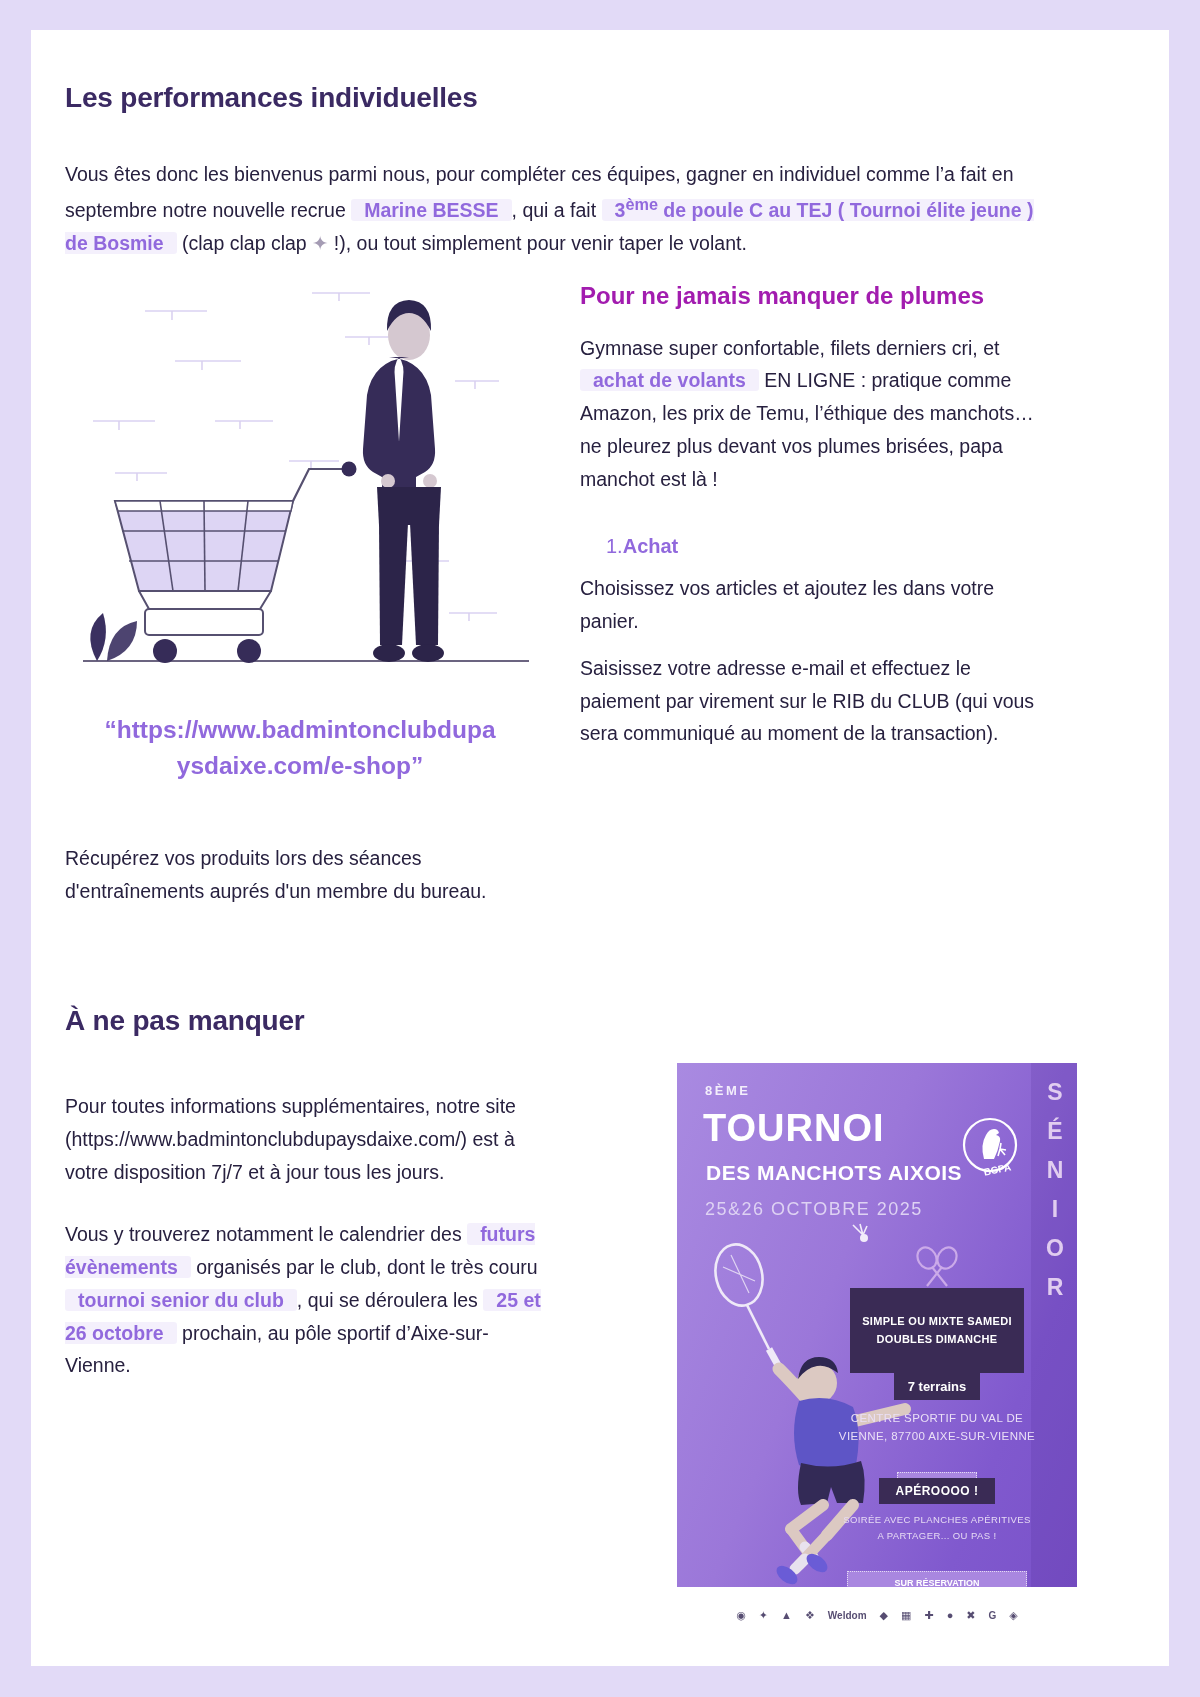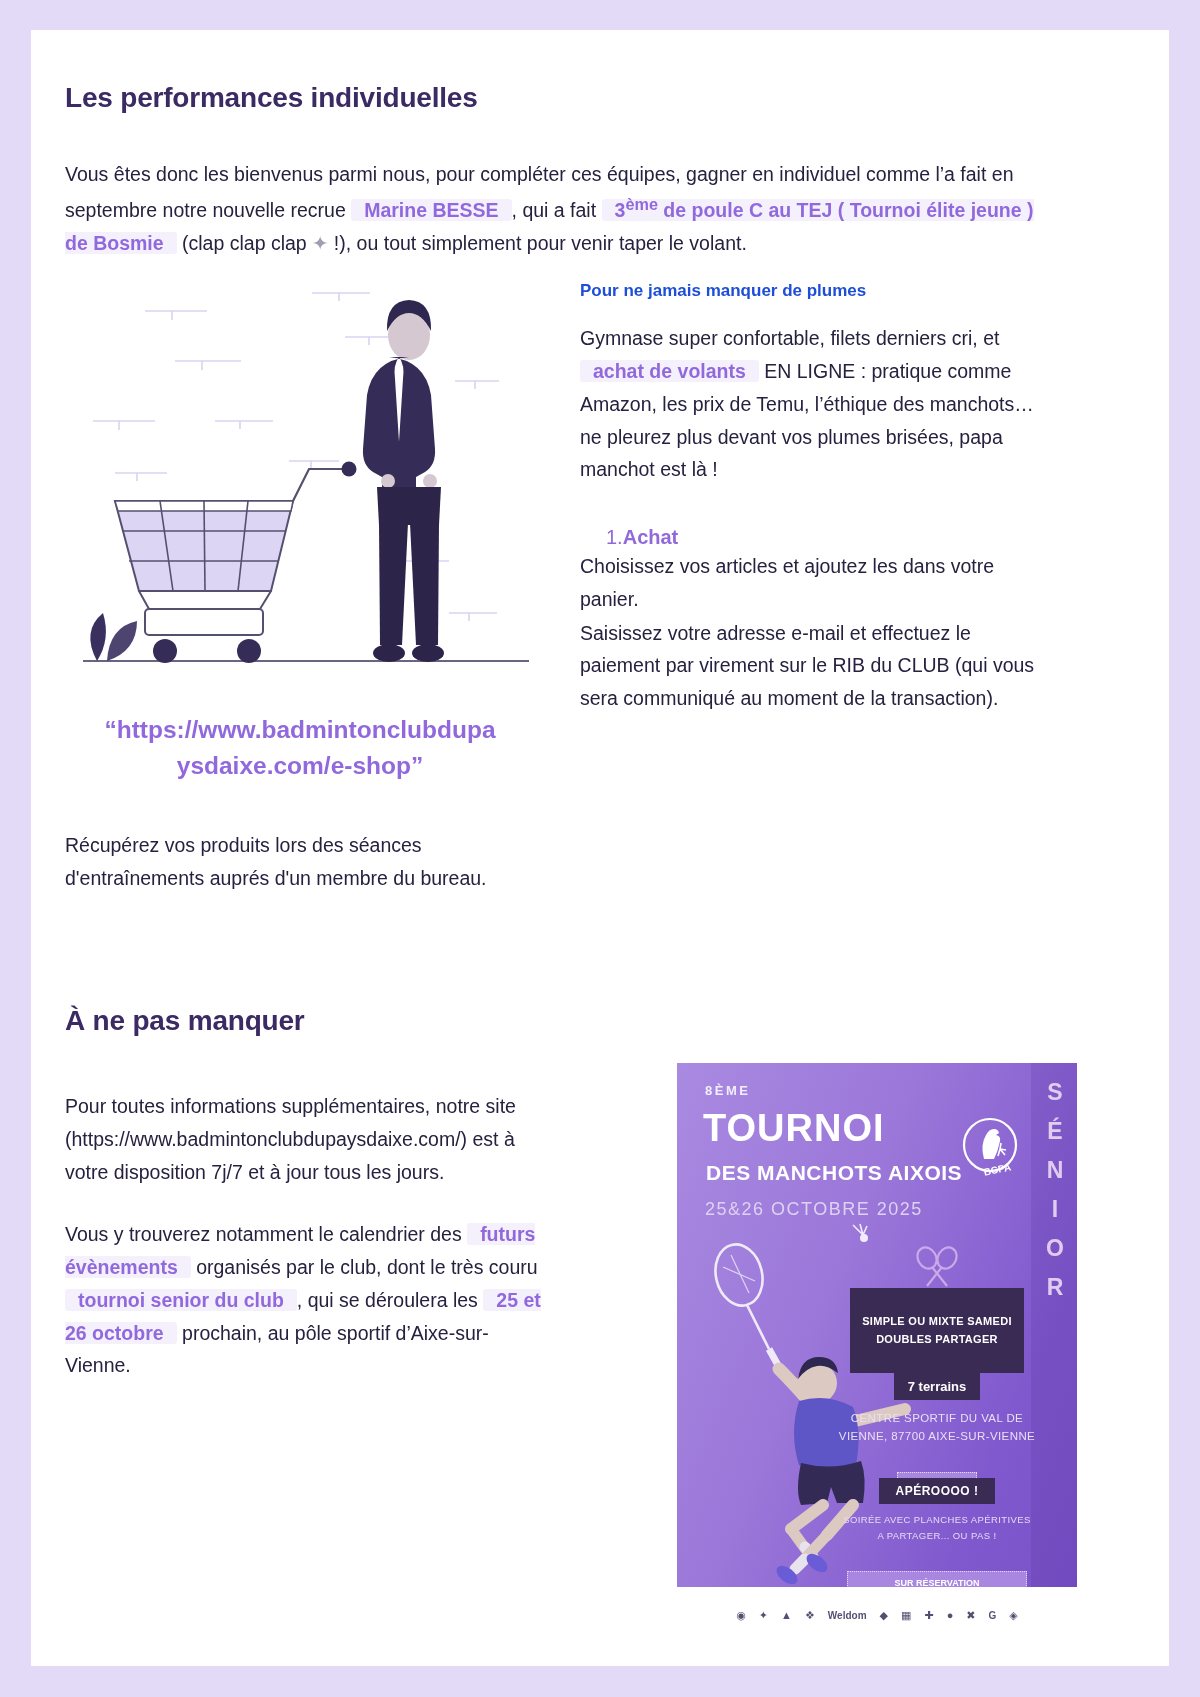--- a/index.html
+++ b/index.html
@@ -25,28 +25,28 @@
   .intro{position:absolute;left:34px;top:108px;width:990px;}
   
   .illu{position:absolute;left:26px;top:243px;width:484px;height:396px;}
   .url-quote{
     position:absolute;left:34px;top:682px;width:470px;text-align:center;
     font-size:24.5px;font-weight:800;color:#9169dd;line-height:1.45;
   }
   .step3-block{position:absolute;left:34px;top:798px;width:500px;}
   .right-col{position:absolute;left:549px;top:250px;width:468px;}
   .h2{
-    font-weight:800;font-size:17px;color:#1d4ed8;line-height:1.32;margin:0;
+    font-weight:800;font-size:24px;color:#a21caf;line-height:1.32;margin:0;
   }
   .right-col .para{margin-top:20px;}
   .steps{margin-top:36px;}
   .step-head{padding-left:26px;font-size:20px;color:#9169dd;margin-top:40px;}
   .step-head .num{font-weight:400;}
   .step-head .label{font-weight:700;}
-  .step-body{margin-top:1px;}
+  .step-body{margin-top:14px;}
   
   .h1-b{left:34px;top:975px;}
   .h1-a{left:34px;top:52px;}
   .bottom-left{position:absolute;left:34px;top:1060px;width:480px;}
   .bottom-left p{margin:0 0 30px 0;}
   .bottom-left p.last{margin-bottom:0;margin-top:-4px;}
   
   .poster-wrap{position:absolute;left:646px;top:1033px;width:400px;}
   .poster{
     position:relative;width:400px;height:524px;overflow:hidden;
@@ -254,21 +254,21 @@
             <path d="M140,306 L112,336" stroke="#dcc9c2" stroke-width="11"></path>
             <path d="M118,330 L108,340" stroke="#e8e2ee" stroke-width="11"></path>
           </g>
           <ellipse cx="130" cy="334" rx="12" ry="7" fill="#6a5cd6" transform="rotate(38 130 334)"></ellipse>
           <ellipse cx="100" cy="346" rx="12" ry="7" fill="#6a5cd6" transform="rotate(38 100 346)"></ellipse>
         </svg>
       </div>
 
       <div class="pright">
         <div class="p-format">
-          <span class="dark-box"><span>SIMPLE OU MIXTE SAMEDI</span><br><span>DOUBLES PARTAGER</span></span>
+          <span class="dark-box"><span>SIMPLE OU MIXTE SAMEDI</span><br><span>DOUBLES DIMANCHE</span></span>
         </div>
         <div class="p-courts">
           <span class="dark-box">7 terrains</span>
         </div>
         <div class="p-venue">
           <span>CENTRE SPORTIF DU VAL DE</span><br><span>VIENNE, 87700 AIXE-SUR-VIENNE</span>
         </div>
         <div class="p-buvette">
           <span class="badge">BUVETTE</span>
         </div>

